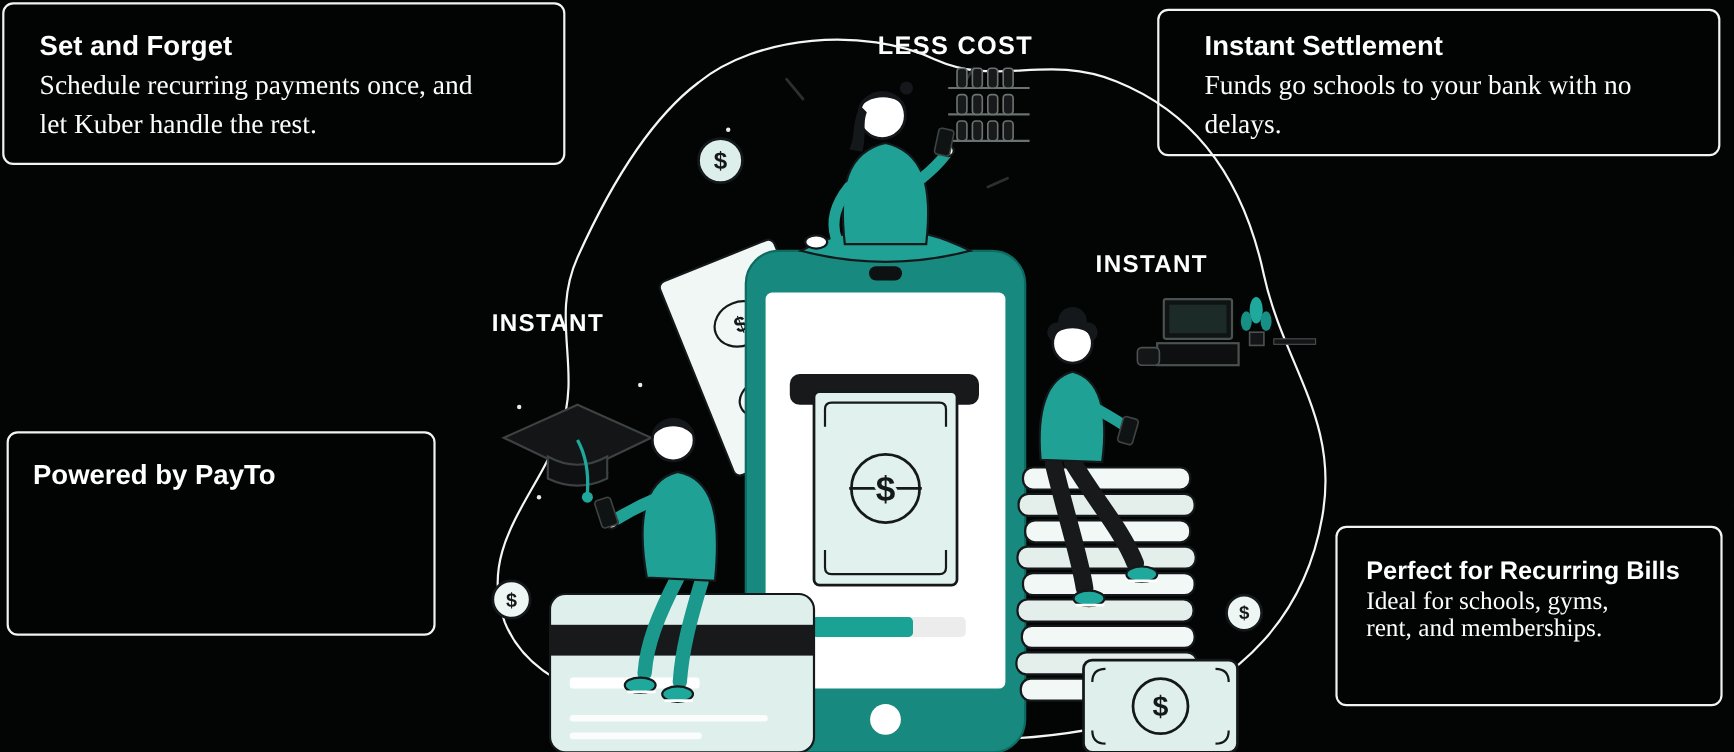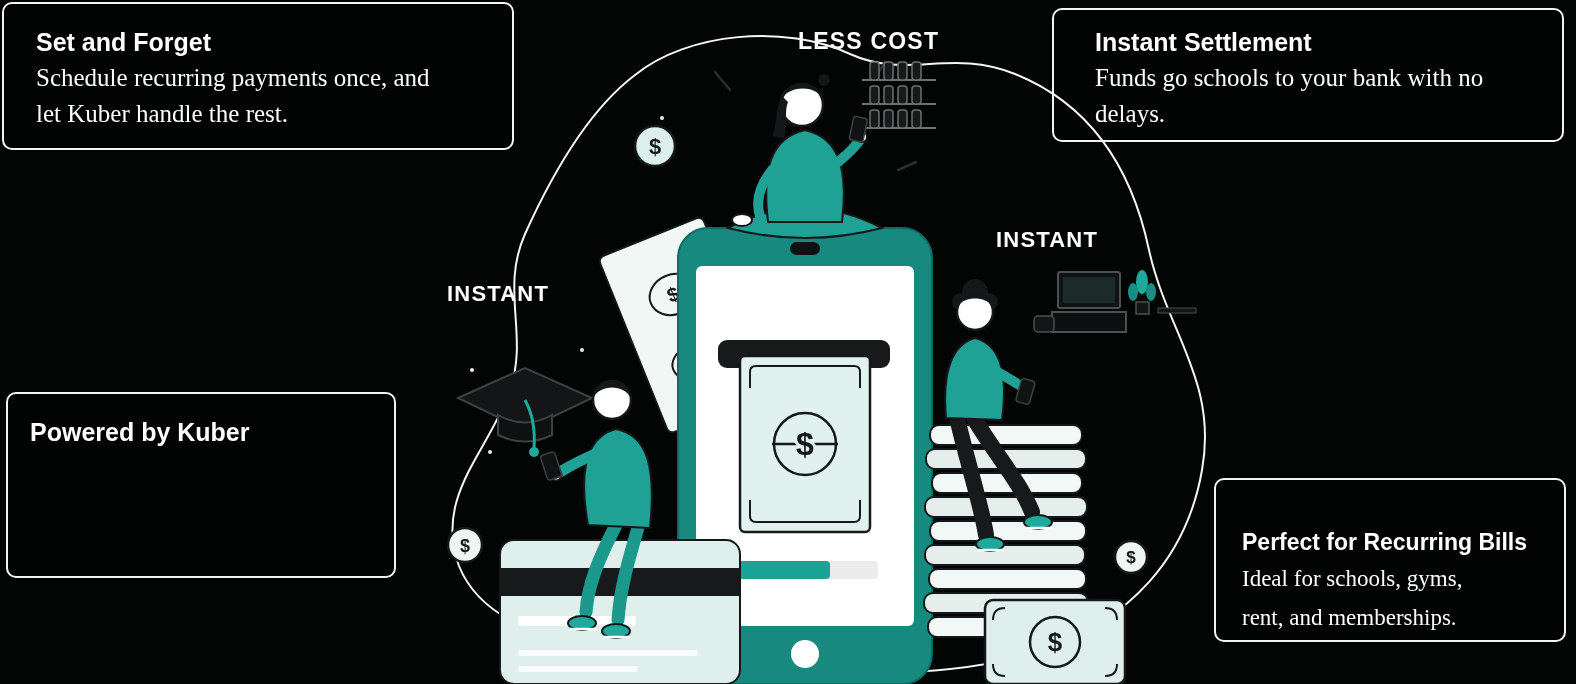--- a/index.html
+++ b/index.html
@@ -15,21 +15,21 @@
     position: absolute;
     box-sizing: border-box;
     border: 2px solid #f2f4f3;
     border-radius: 10px;
     color: #ffffff;
     background: rgba(0,0,0,0.15);
   }
   .callout-title { font-weight: 700; font-size: 25px; line-height: 36px; }
   .callout-body  { font-weight: 400; font-size: 25px; line-height: 36px; white-space: pre-line; color: #fbfcfc; font-family: Liberation Serif, serif; }
   .callout.small .callout-title { font-size: 23px; line-height: 33px; }
-  .callout.small .callout-body  { font-size: 23px; line-height: 39px; }
+  .callout.small .callout-body  { font-size: 23px; line-height: 24px; }
   .flabel {
     position: absolute;
     color: #ffffff;
     font-weight: 700;
     letter-spacing: 1.2px;
     font-size: 22px;
     white-space: nowrap;
   }
   .illo { position: absolute; left: 430px; top: 20px; }
   .dollar {
@@ -51,24 +51,24 @@
 let Kuber handle the rest.</div>
   </div>
 
   <div class="callout" style="left:1052px; top:8px; width:512px; height:134px; padding:14px 41px;">
     <div class="callout-title">Instant Settlement</div>
     <div class="callout-body">Funds go schools to your bank with no
 delays.</div>
   </div>
 
   <div class="callout" style="left:6px; top:392px; width:390px; height:186px; padding:20px 22px;">
-    <div class="callout-title">Powered by Kuber</div>
-  </div>
-
-  <div class="callout small" style="left:1214px; top:478px; width:352px; height:164px; padding:46px 26px;">
+    <div class="callout-title">Powered by PayTo</div>
+  </div>
+
+  <div class="callout small" style="left:1214px; top:478px; width:352px; height:164px; padding:22px 26px;">
     <div class="callout-title">Perfect for Recurring Bills</div>
     <div class="callout-body">Ideal for schools, gyms,
 rent, and memberships.</div>
   </div>
 
   <div class="flabel" style="left:798px; top:28px; font-size:23px;">LESS COST</div>
   <div class="flabel" style="left:447px; top:281px;">INSTANT</div>
   <div class="flabel" style="left:996px; top:227px;">INSTANT</div>
 
   <svg class="illo" width="780" height="664" viewBox="0 0 780 664">

